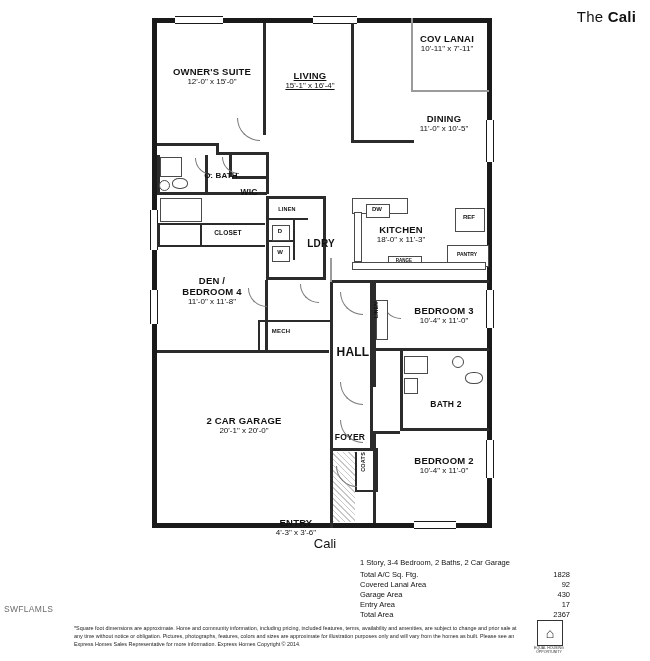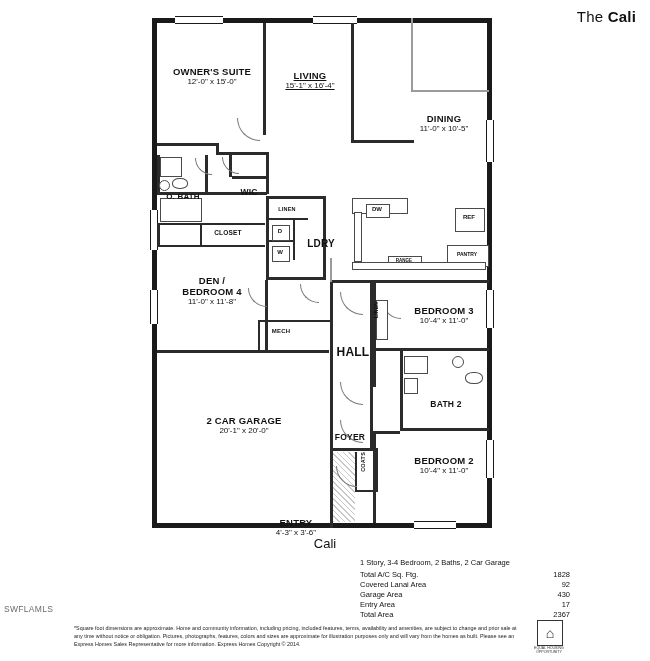--- a/index.html
+++ b/index.html
@@ -199,26 +199,34 @@
   <div class="rl" style="left:158px;top:66px;width:108px;">
     <div class="n">OWNER'S SUITE</div>
     <div class="d">12'-0" x 15'-0"</div>
   </div>
 
   <div class="rl" style="left:272px;top:70px;width:76px;text-decoration:underline;">
     <div class="n">LIVING</div>
     <div class="d">15'-1" x 16'-4"</div>
   </div>
 
+  <div class="rl" style="left:404px;top:33px;width:86px;">
+    <div class="n">COV LANAI</div>
+    <div class="d">10'-11" x 7'-11"</div>
+  </div>
 
   <div class="rl" style="left:398px;top:113px;width:92px;">
     <div class="n">DINING</div>
     <div class="d">11'-0" x 10'-5"</div>
   </div>
 
+  <div class="rl" style="left:355px;top:224px;width:92px;">
+    <div class="n">KITCHEN</div>
+    <div class="d">18'-0" x 11'-3"</div>
+  </div>
 
   <div class="rl" style="left:160px;top:275px;width:104px;">
     <div class="n">DEN /</div>
     <div class="n">BEDROOM 4</div>
     <div class="d">11'-0" x 11'-8"</div>
   </div>
 
   <div class="rl" style="left:398px;top:305px;width:92px;">
     <div class="n">BEDROOM 3</div>
     <div class="d">10'-4" x 11'-0"</div>
@@ -232,21 +240,21 @@
   <div class="rl" style="left:180px;top:415px;width:128px;">
     <div class="n">2 CAR GARAGE</div>
     <div class="d">20'-1" x 20'-0"</div>
   </div>
 
   <div class="rl" style="left:252px;top:485px;width:88px;margin-top:32px;">
     <div class="n">ENTRY</div>
     <div class="d">4'-3" x 3'-6"</div>
   </div>
 
-  <div class="rs" style="left:160px;top:192px;width:46px;font-size:8px;">O. BATH</div>
+  <div class="rs" style="left:160px;top:171px;width:46px;font-size:8px;padding-left:38px;">O. BATH</div>
   <div class="rs" style="left:232px;top:188px;width:34px;font-size:8.5px;">WIC</div>
   <div class="rs" style="left:203px;top:229px;width:50px;font-size:6.5px;">CLOSET</div>
   <div class="rs" style="left:266px;top:206px;width:42px;font-size:5.5px;">LINEN</div>
   <div class="rs" style="left:296px;top:238px;width:50px;font-size:10px;">LDRY</div>
   <div class="rs" style="left:260px;top:328px;width:42px;font-size:6px;">MECH</div>
   <div class="rs" style="left:333px;top:346px;width:40px;font-size:12px;">HALL</div>
   <div class="rs" style="left:326px;top:433px;width:48px;font-size:8.5px;">FOYER</div>
   <div class="rs vert" style="left:360px;top:452px;width:14px;font-size:5.5px;">COATS</div>
   <div class="rs" style="left:420px;top:400px;width:52px;font-size:8.5px;">BATH 2</div>
 

